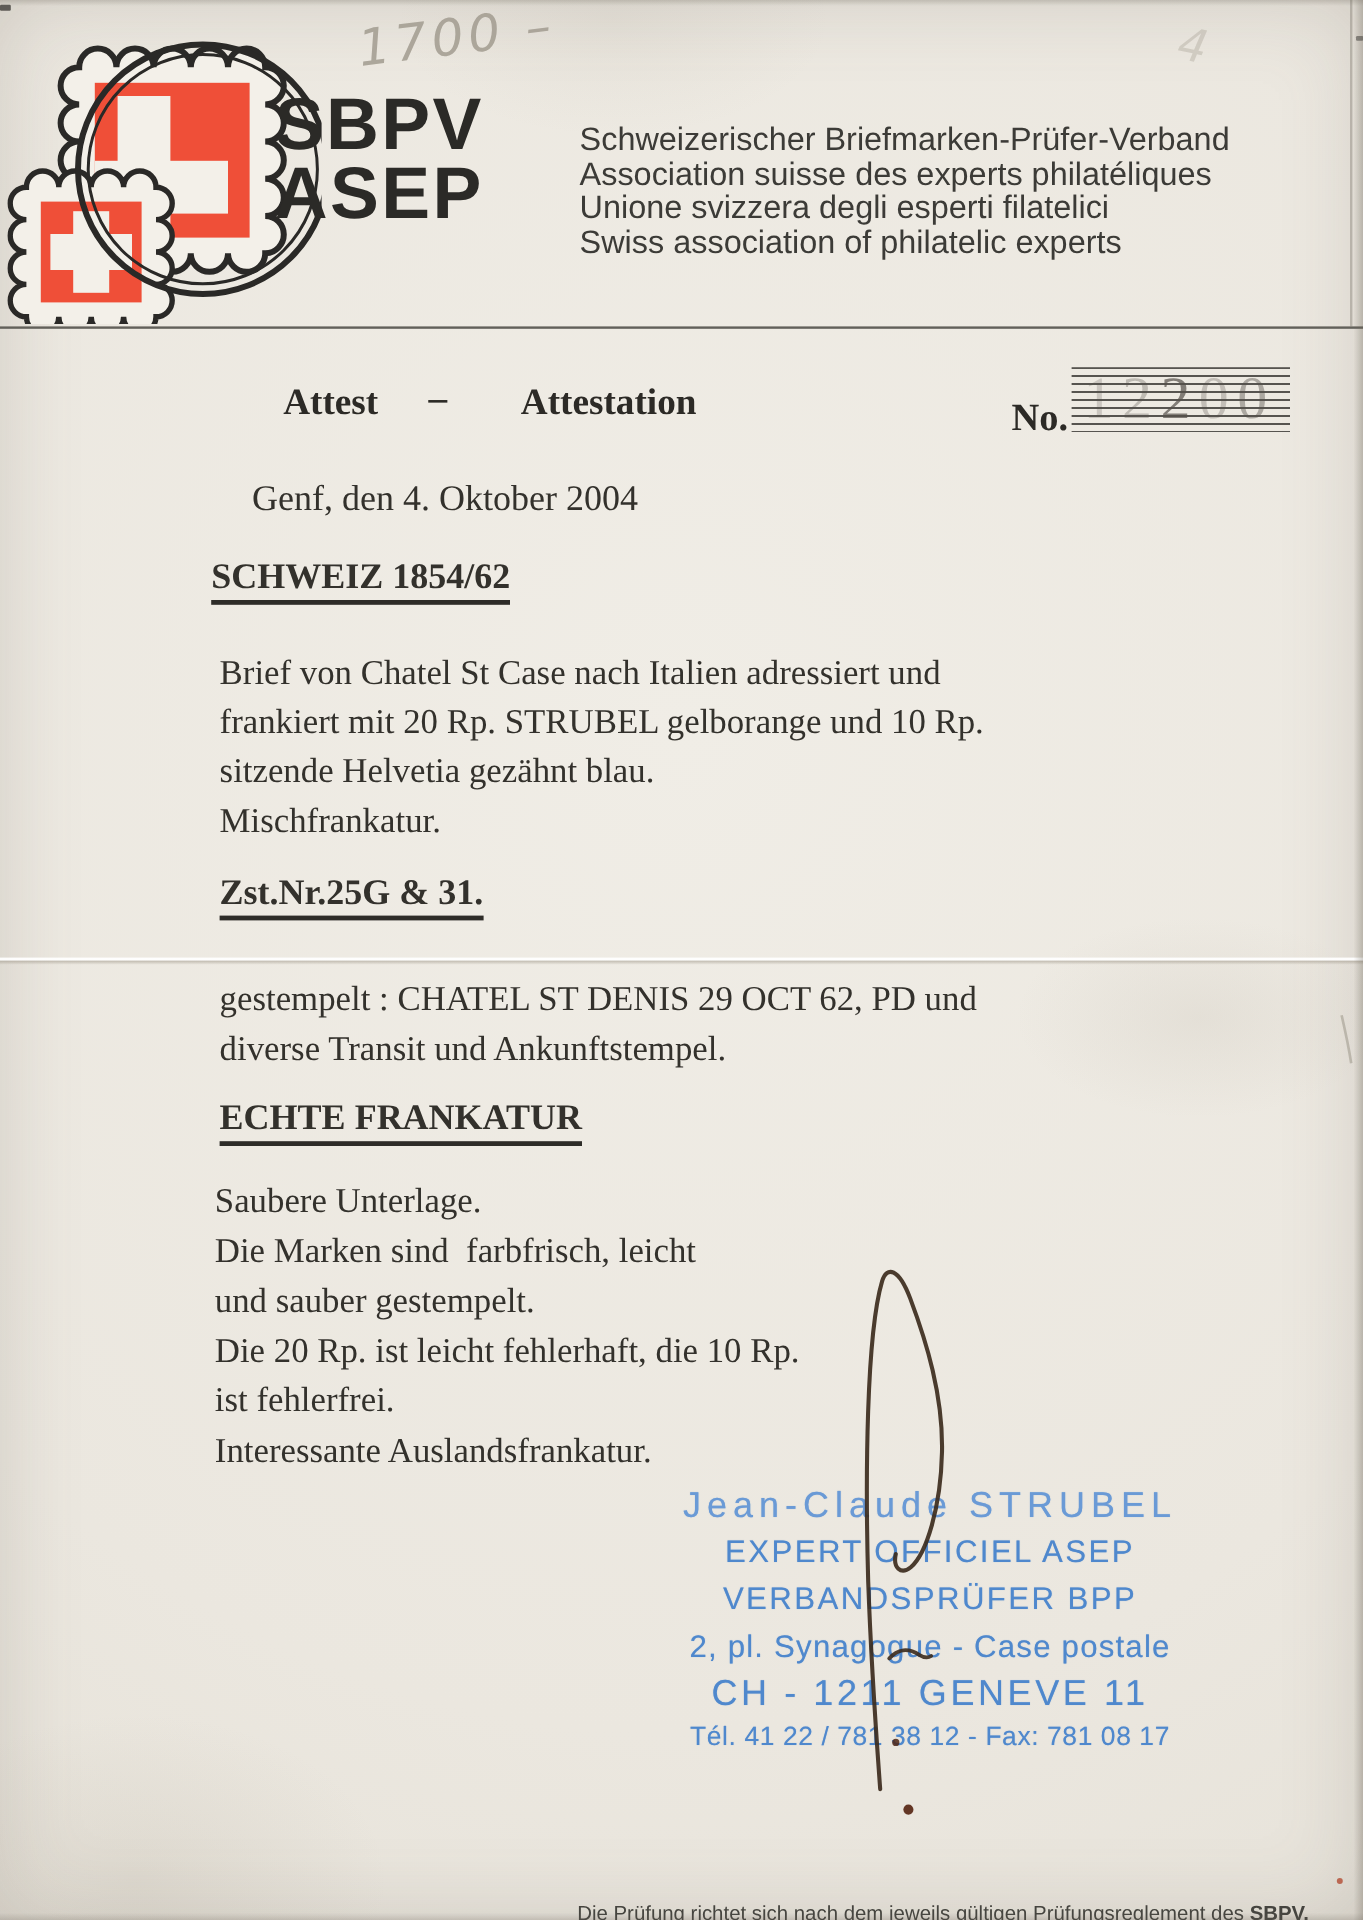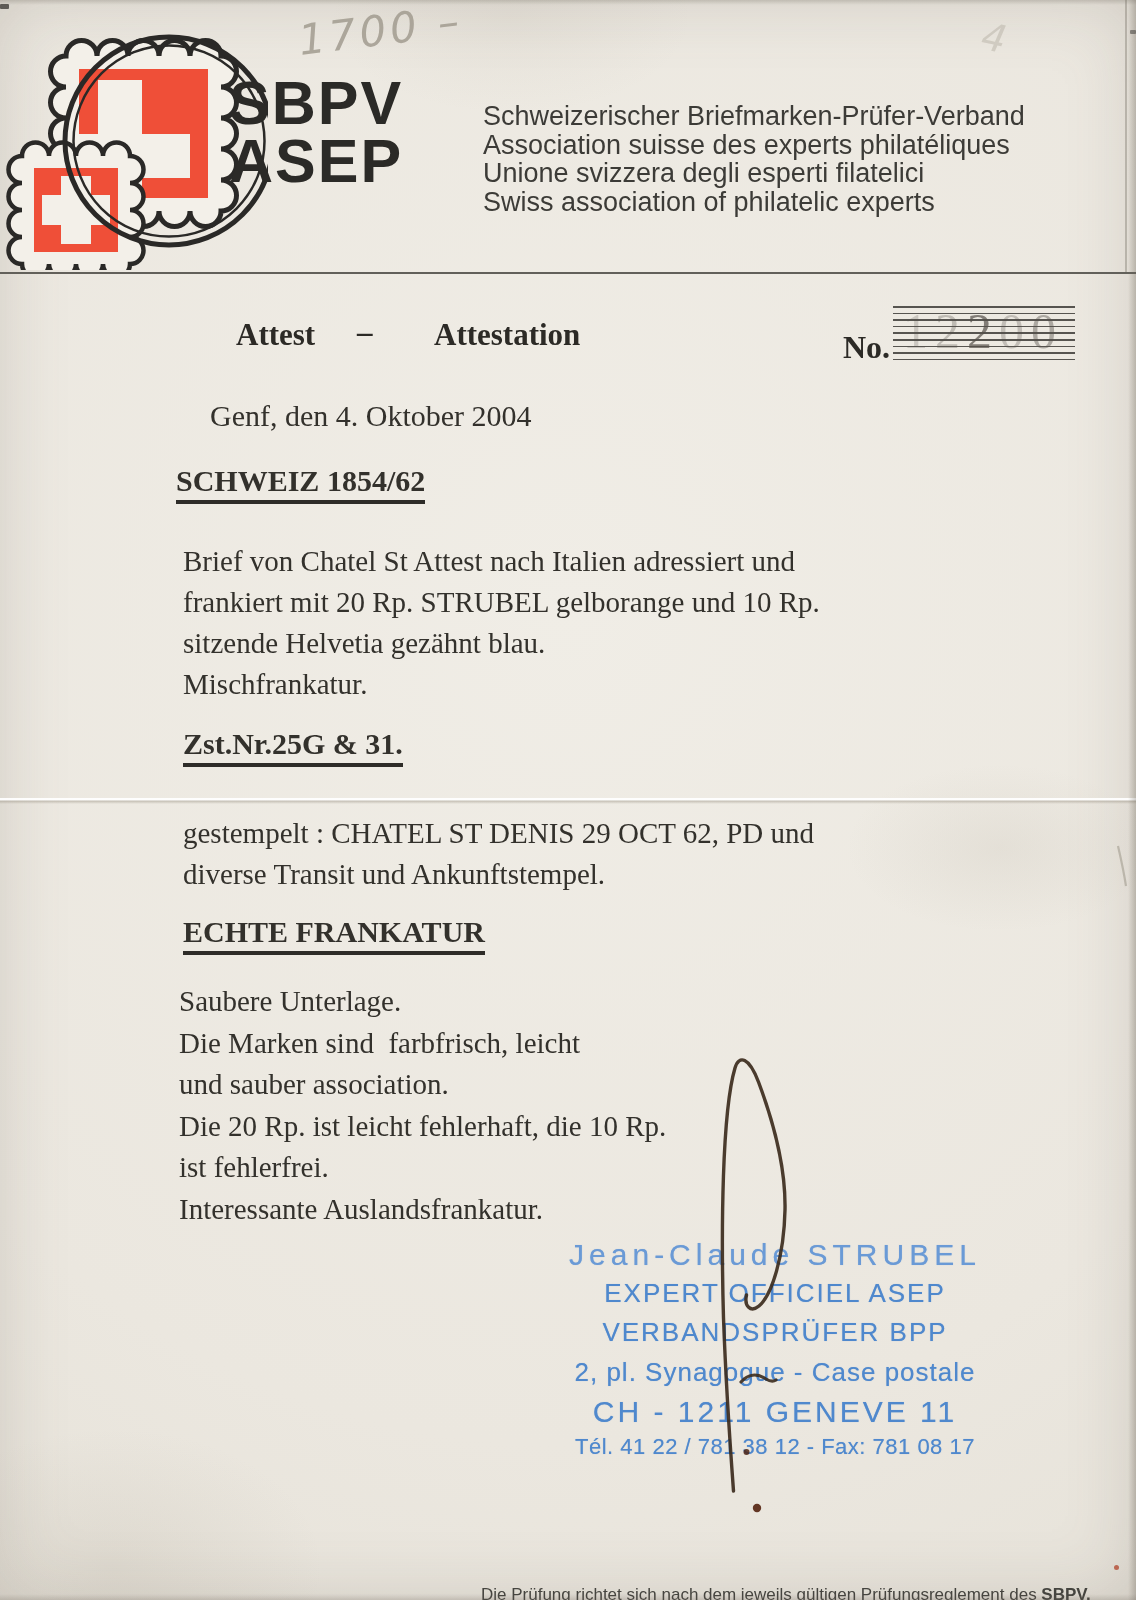--- a/index.html
+++ b/index.html
@@ -142,41 +142,41 @@
   <div class="abs ttl t-no">No.</div>
   <div class="abs numbox">
     <div class="numdigits"><span>1</span><span>2</span><span>2</span><span>0</span><span>0</span></div>
   </div>
 
   <div class="line date">Genf, den 4. Oktober 2004</div>
 
   <div class="line h1"><span class="h-underline">SCHWEIZ 1854/62</span></div>
 
   <div class="abs para p1" style="position:absolute;">
-    <div style="white-space:pre">Brief von Chatel St Attest nach Italien adressiert und</div>
+    <div style="white-space:pre">Brief von Chatel St Case nach Italien adressiert und</div>
     <div style="white-space:pre">frankiert mit 20 Rp. STRUBEL gelborange und 10 Rp.</div>
     <div style="white-space:pre">sitzende Helvetia gezähnt blau.</div>
     <div style="white-space:pre">Mischfrankatur.</div>
   </div>
 
   <div class="line h2"><span class="h-underline">Zst.Nr.25G &amp; 31.</span></div>
 
   <div class="abs crease"></div>
 
   <div class="abs para p2">
     <div style="white-space:pre">gestempelt : CHATEL ST DENIS 29 OCT 62, PD und</div>
     <div style="white-space:pre">diverse Transit und Ankunftstempel.</div>
   </div>
 
   <div class="line h3"><span class="h-underline">ECHTE FRANKATUR</span></div>
 
   <div class="abs para p3">
     <div style="white-space:pre">Saubere Unterlage.</div>
     <div style="white-space:pre">Die Marken sind  farbfrisch, leicht</div>
-    <div style="white-space:pre">und sauber association.</div>
+    <div style="white-space:pre">und sauber gestempelt.</div>
     <div style="white-space:pre">Die 20 Rp. ist leicht fehlerhaft, die 10 Rp.</div>
     <div style="white-space:pre">ist fehlerfrei.</div>
     <div style="white-space:pre">Interessante Auslandsfrankatur.</div>
   </div>
 
   <div class="abs stamp">
     <div class="st0">Jean-Claude STRUBEL</div>
     <div class="st1">EXPERT OFFICIEL ASEP</div>
     <div class="st2">VERBANDSPRÜFER BPP</div>
     <div class="st3">2, pl. Synagogue - Case postale</div>

